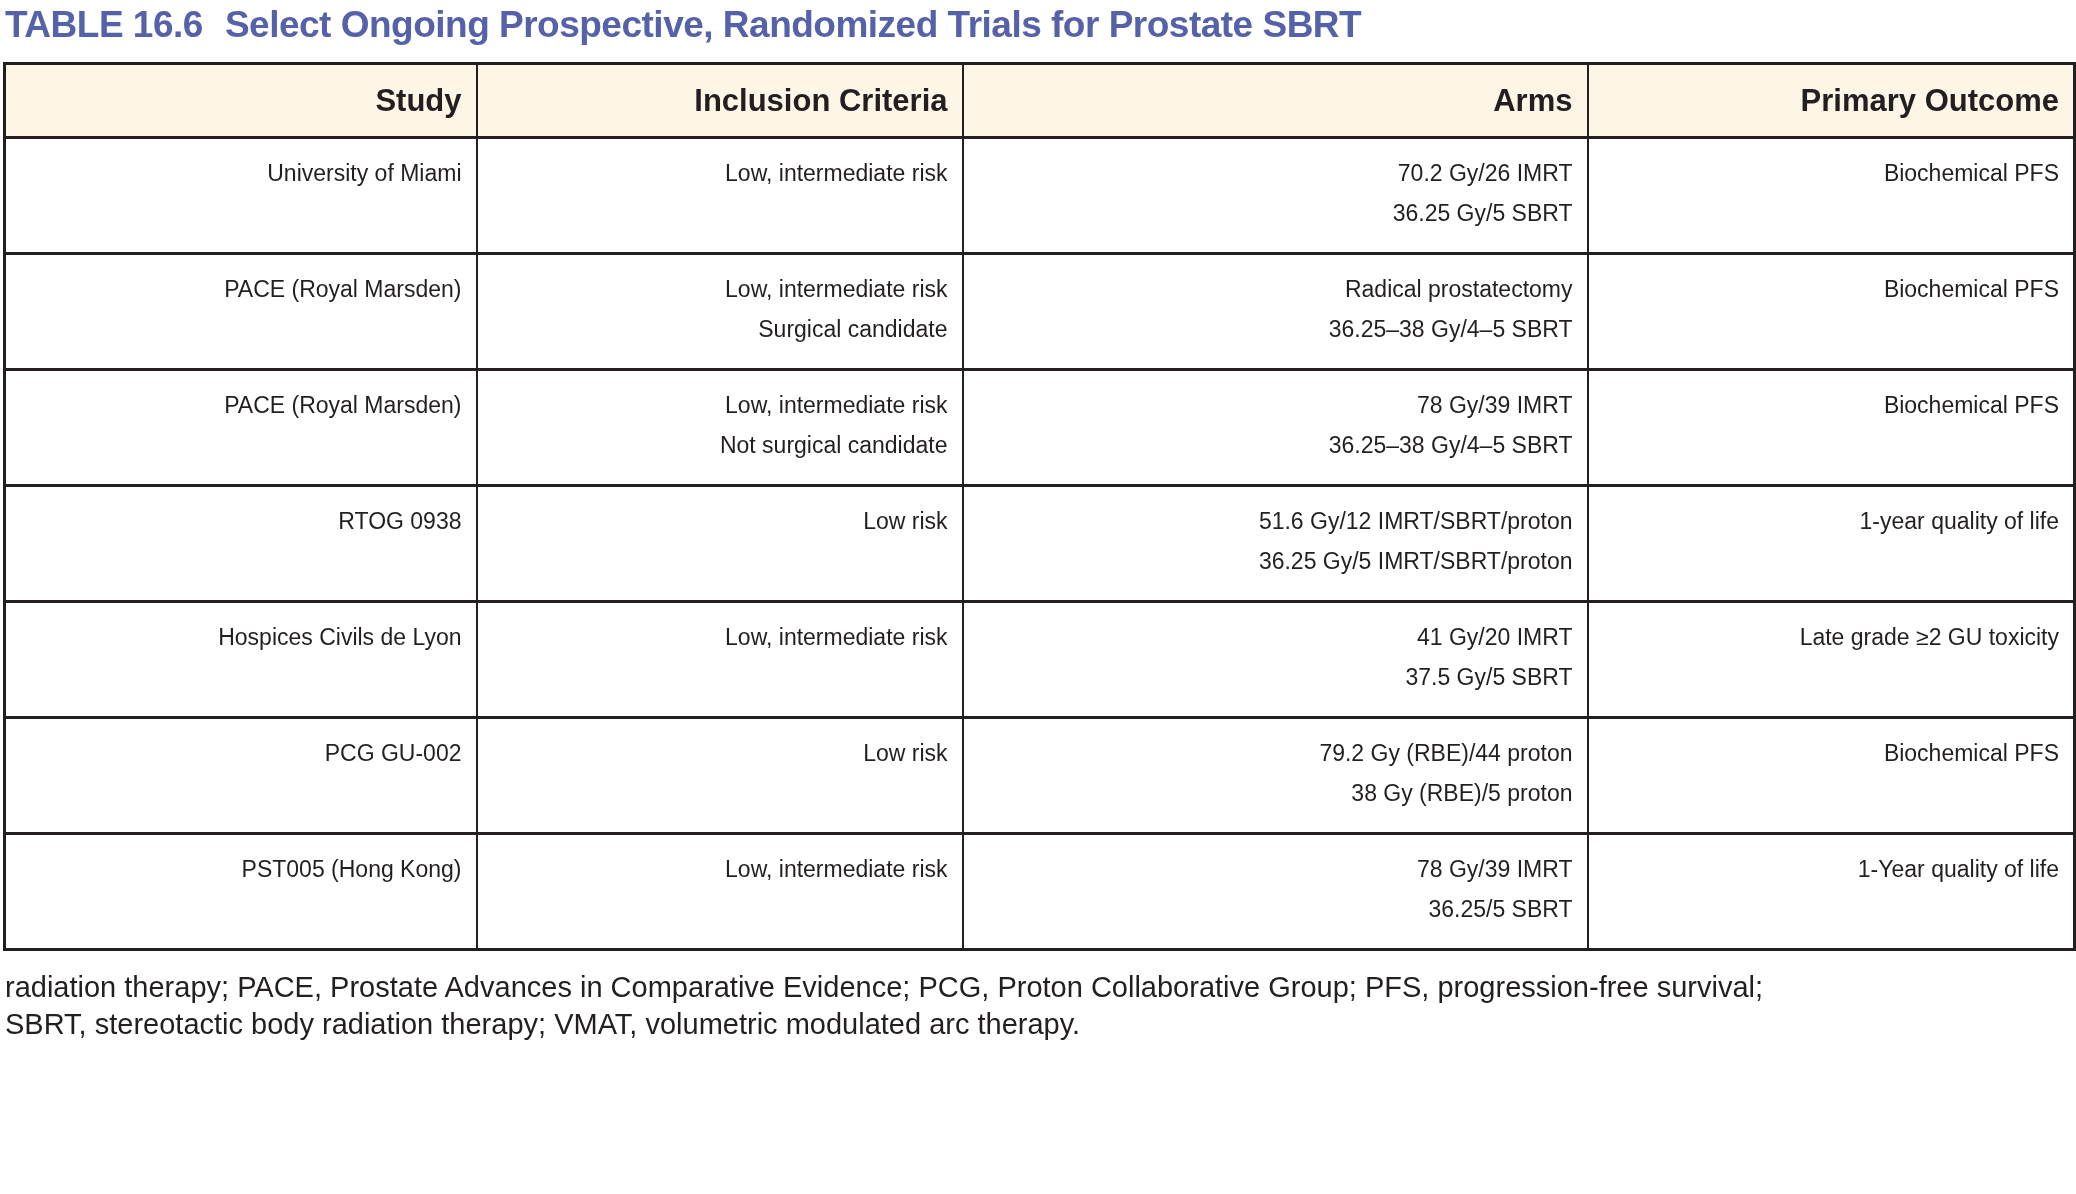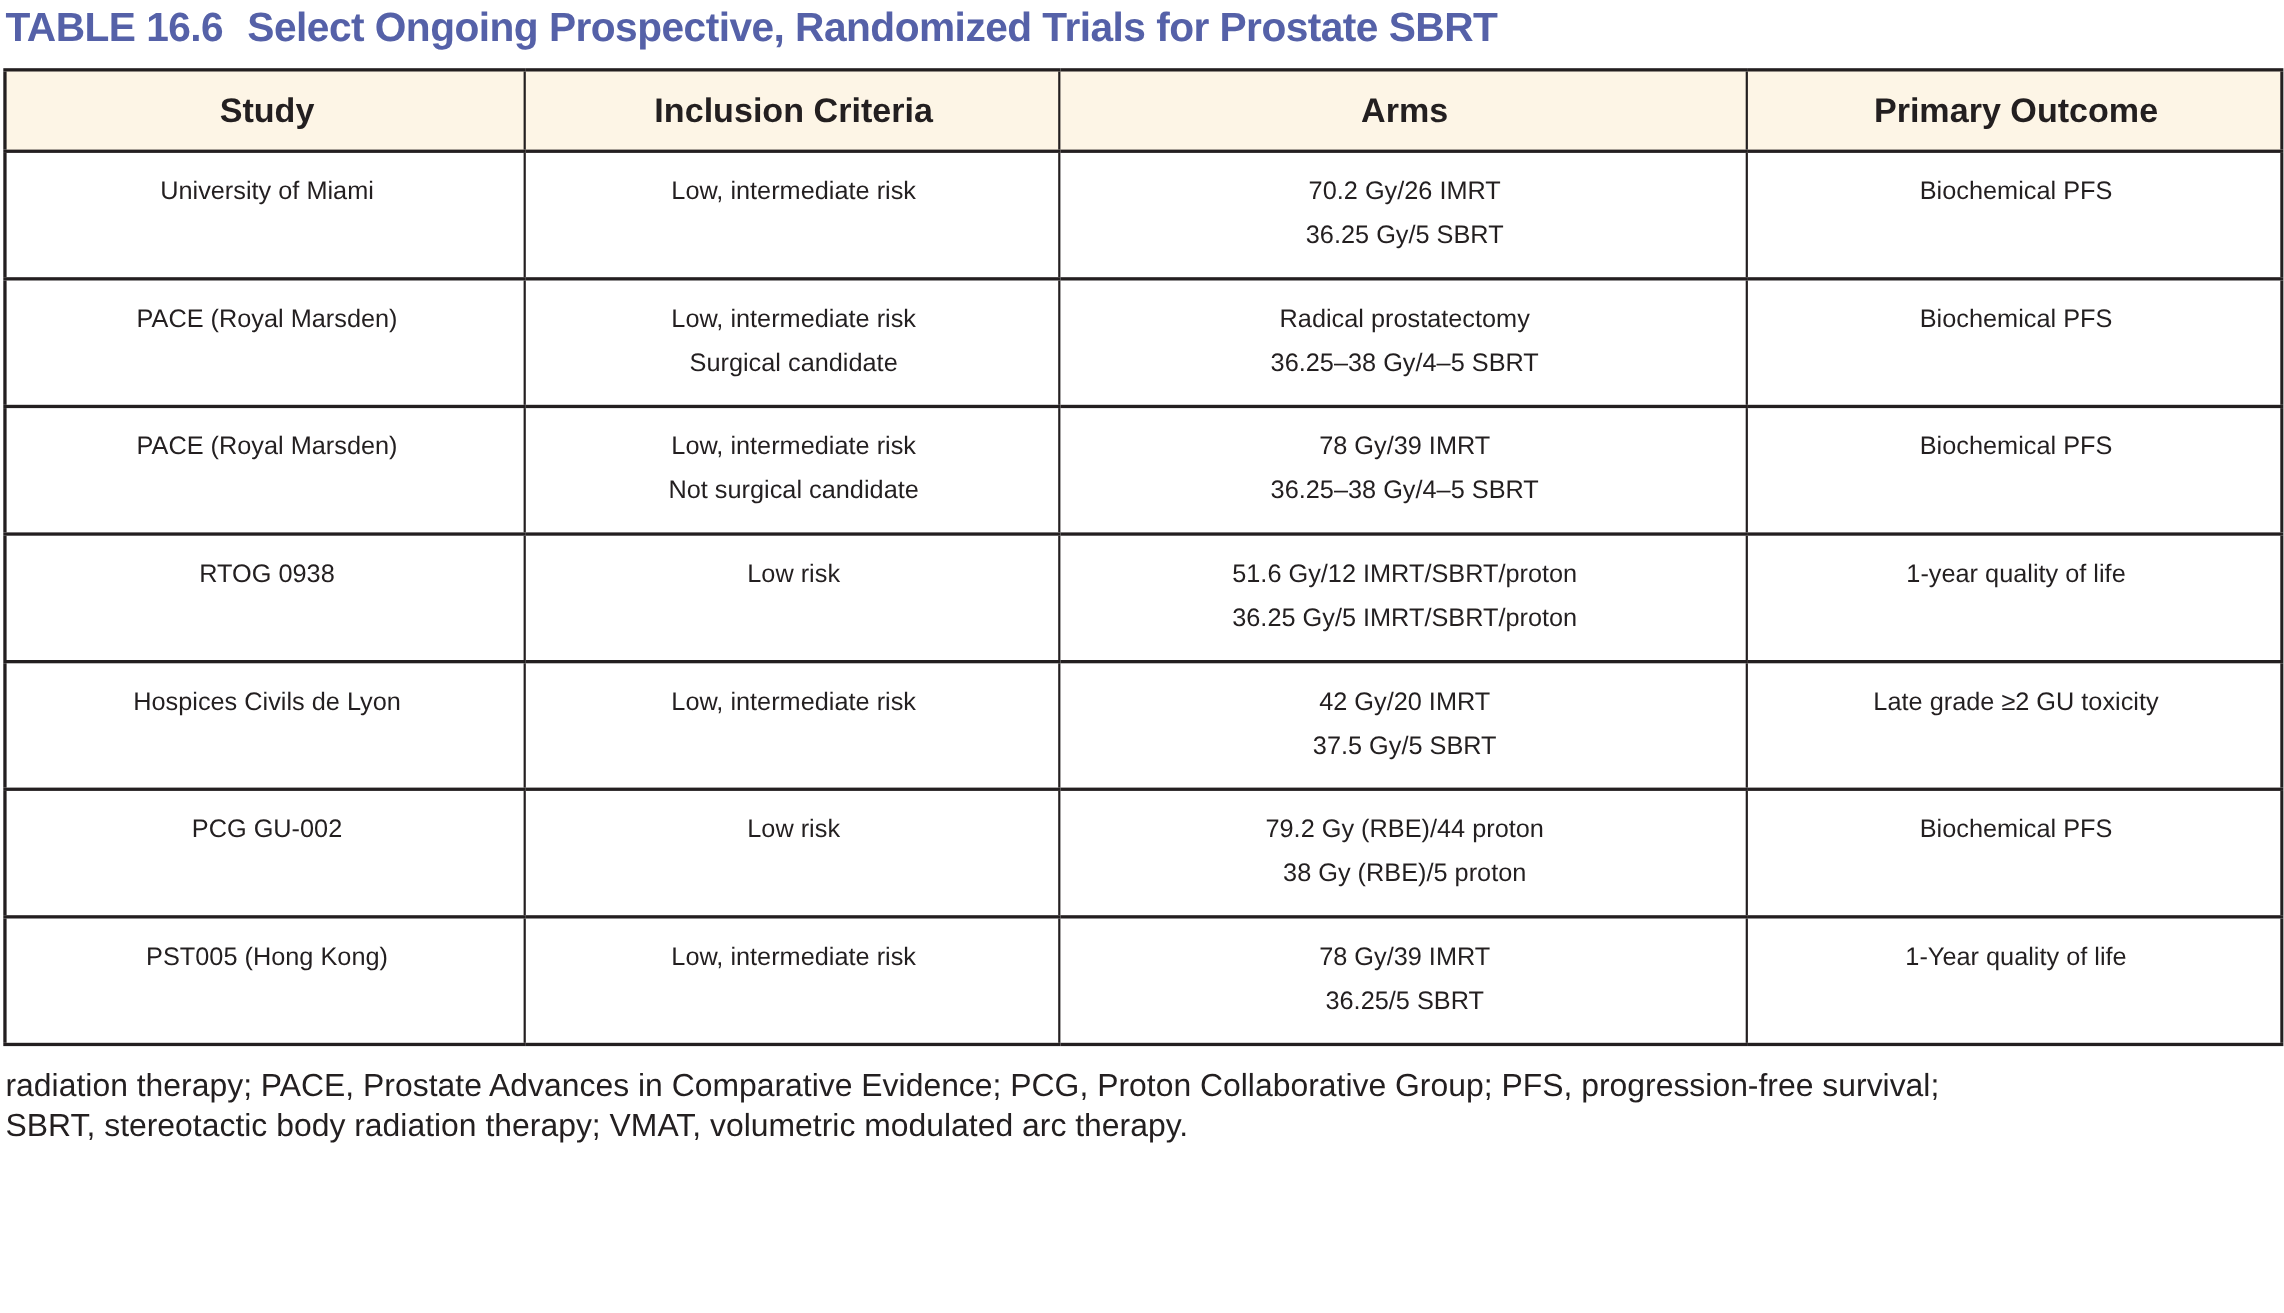--- a/index.html
+++ b/index.html
@@ -48,21 +48,21 @@
     width:2070px;
     border-collapse:collapse;
     table-layout:fixed;
     border:3px solid var(--border-color);
   }
   table.trials th, table.trials td{
     border:2px solid var(--border-color);
     border-top:3px solid var(--border-color);
     border-bottom:3px solid var(--border-color);
     vertical-align:top;
-    text-align:center;
+    text-align:right;
     padding:14px 14px 12px 18px;
   }
   table.trials thead th{
     background:var(--header-bg);
     font-size:31px;
     font-weight:700;
     height:74px;
     vertical-align:middle;
     padding-top:6px;
     padding-bottom:6px;
@@ -180,21 +180,21 @@
           </td>
         </tr>
         <tr>
           <td>
             <div class="cell-line">Hospices Civils de Lyon</div>
           </td>
           <td>
             <div class="cell-line">Low, intermediate risk</div>
           </td>
           <td>
-            <div class="cell-line">42 Gy/20 IMRT</div>
+            <div class="cell-line">41 Gy/20 IMRT</div>
             <div class="cell-line">37.5 Gy/5 SBRT</div>
           </td>
           <td>
             <div class="cell-line">Late grade ≥2 GU toxicity</div>
           </td>
         </tr>
         <tr>
           <td>
             <div class="cell-line">PCG GU-002</div>
           </td>

